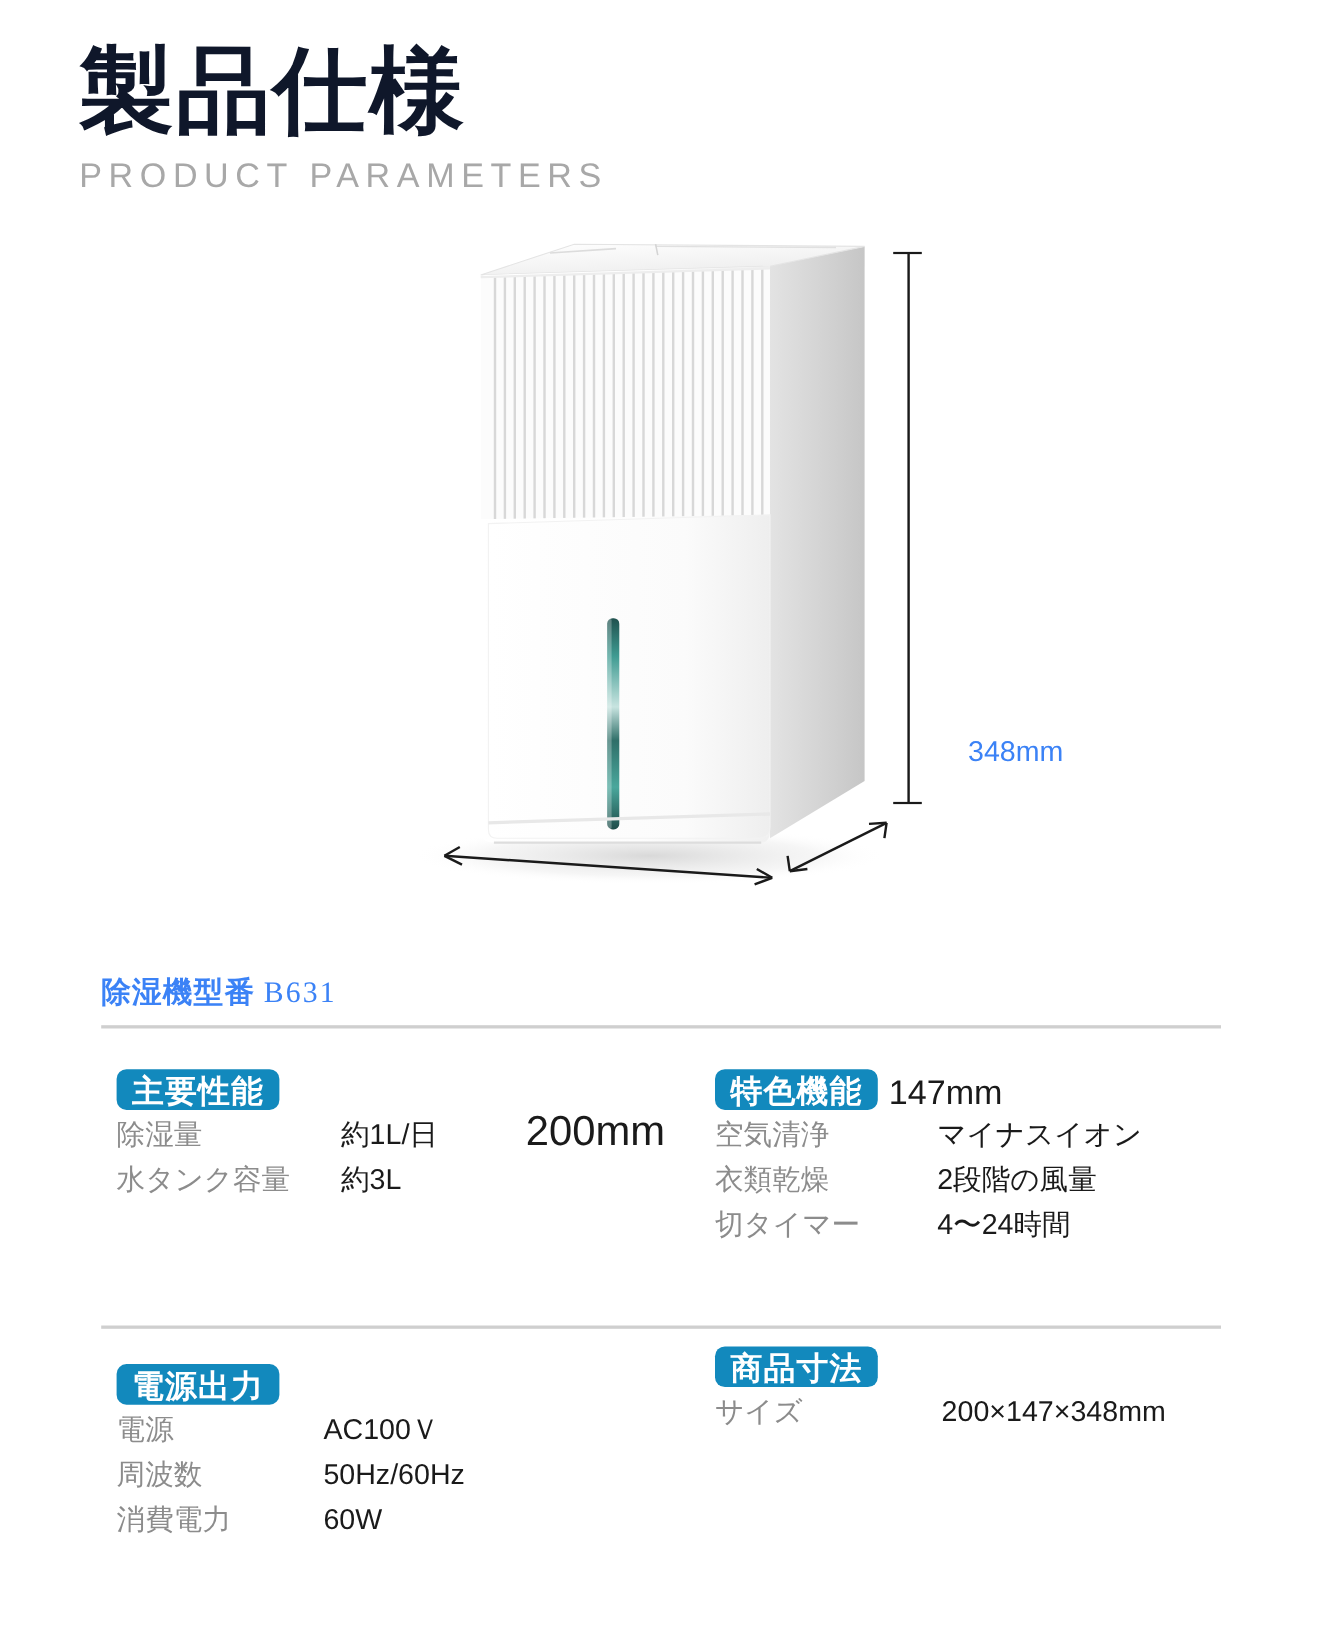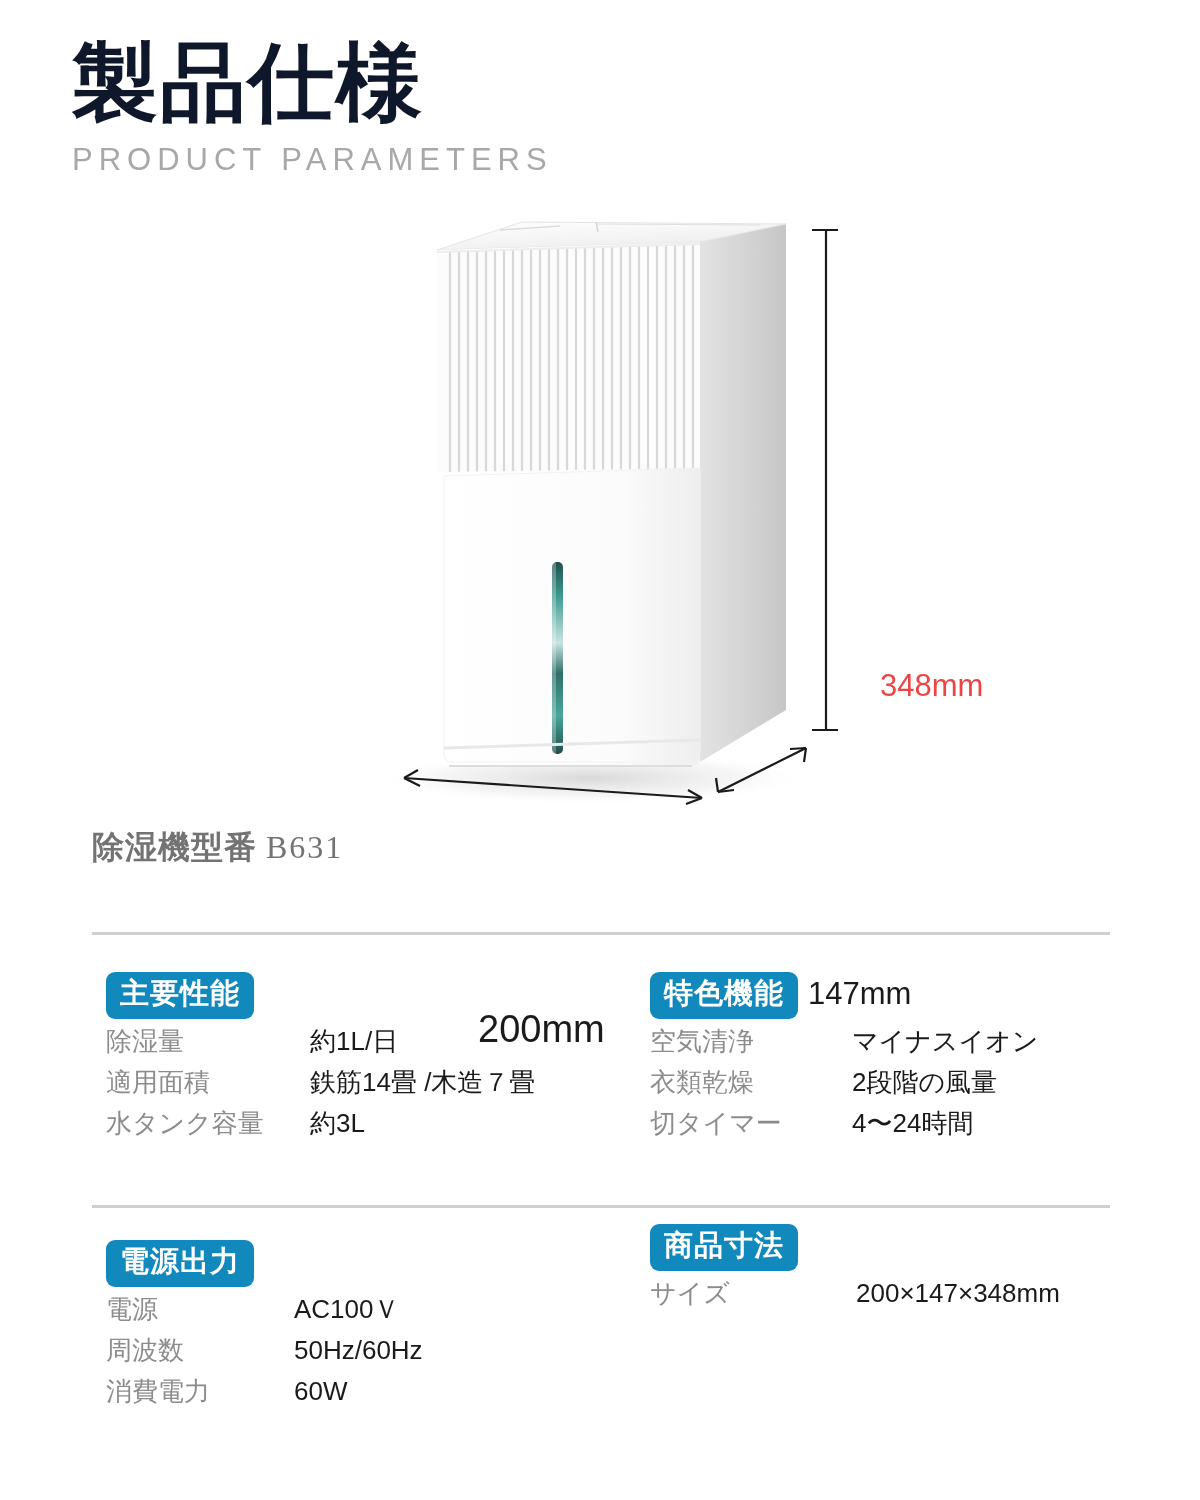--- a/index.html
+++ b/index.html
@@ -52,25 +52,25 @@
   .prod-svg {
     position: absolute;
     left: 0;
     top: 0;
   }
 
   
   .model-line {
     position: absolute;
     left: 92px;
-    top: 826px;
+    top: 884px;
     font-family: "Liberation Serif", "DejaVu Serif", serif;
-    font-size: 32px;
+    font-size: 27px;
     font-weight: bold;
-    color: #737373;
+    color: #3b82f6;
     letter-spacing: 1px;
     white-space: nowrap;
   }
   .model-num {
     font-family: "Liberation Serif", "DejaVu Serif", serif;
     font-weight: normal;
     letter-spacing: 2px;
   }
 
   .divider {
@@ -89,21 +89,21 @@
   #block-features    { left: 650px; top: 972px; width: 520px; }
   #block-power       { left: 106px; top: 1240px; width: 520px; }
   #block-dimensions  { left: 650px; top: 1224px; width: 520px; }
 
   .badge {
     display: inline-block;
     background: #1289bd;
     color: #ffffff;
     font-size: 29px;
     font-weight: bold;
-    padding: 6px 14px 10px 14px;
+    padding: 6px 14px 0 14px;
     border-radius: 9px;
     letter-spacing: 1px;
     line-height: 1.08;
   }
 
   .spec-table {
     margin-top: 2px;
     border-collapse: collapse;
   }
   .spec-table td {
@@ -244,45 +244,41 @@
       <path d="M806,548 L790,549 M806,548 L804,562" stroke="#1a1a1a" stroke-width="2.2" fill="none"></path>
     </g>
 
     <g>
       <path d="M404,578 L702,598" stroke="#1a1a1a" stroke-width="2.2" fill="none"></path>
       <path d="M404,578 L418,570 M404,578 L420,586" stroke="#1a1a1a" stroke-width="2.2" fill="none"></path>
       <path d="M702,598 L688,590 M702,598 L686,604" stroke="#1a1a1a" stroke-width="2.2" fill="none"></path>
     </g>
   </svg>
 
-  <div style="position:absolute; left:880px; top:468px; font-size:31px; color:#ef4444; white-space:nowrap;">348mm</div>
+  <div style="position:absolute; left:880px; top:468px; font-size:26px; color:#3b82f6; white-space:nowrap;">348mm</div>
   <div style="position:absolute; left:808px; top:776px; font-size:31px; color:#1a1a1a; white-space:nowrap;text-align:right;">147mm</div>
   <div style="position:absolute; left:478px; top:808px; font-size:38px; color:#1a1a1a; white-space:nowrap;">200mm</div>
 </div>
 
 <div class="model-line">
   <span>除湿機型番</span><span>&nbsp;</span><span class="model-num">B631</span>
 </div>
 
 <div class="divider" id="divider-1"></div>
 <div class="divider" id="divider-2"></div>
 
 <div class="spec-block" id="block-performance">
   <div class="badge">主要性能</div>
   <table class="spec-table">
     <tbody>
         <tr>
       <td class="lbl"><span>除湿量</span></td>
       <td class="val">約1L/日</td>
     </tr>
     <tr>
-      <td class="lbl"><span>適用面積</span></td>
-      <td class="val">鉄筋14畳 /木造７畳</td>
-    </tr>
-    <tr>
       <td class="lbl"><span>水タンク容量</span></td>
       <td class="val">約3L</td>
     </tr>
   </tbody>
     </table>
 </div>
 
 <div class="spec-block" id="block-features">
   <div class="badge">特色機能</div>
   <table class="spec-table">

